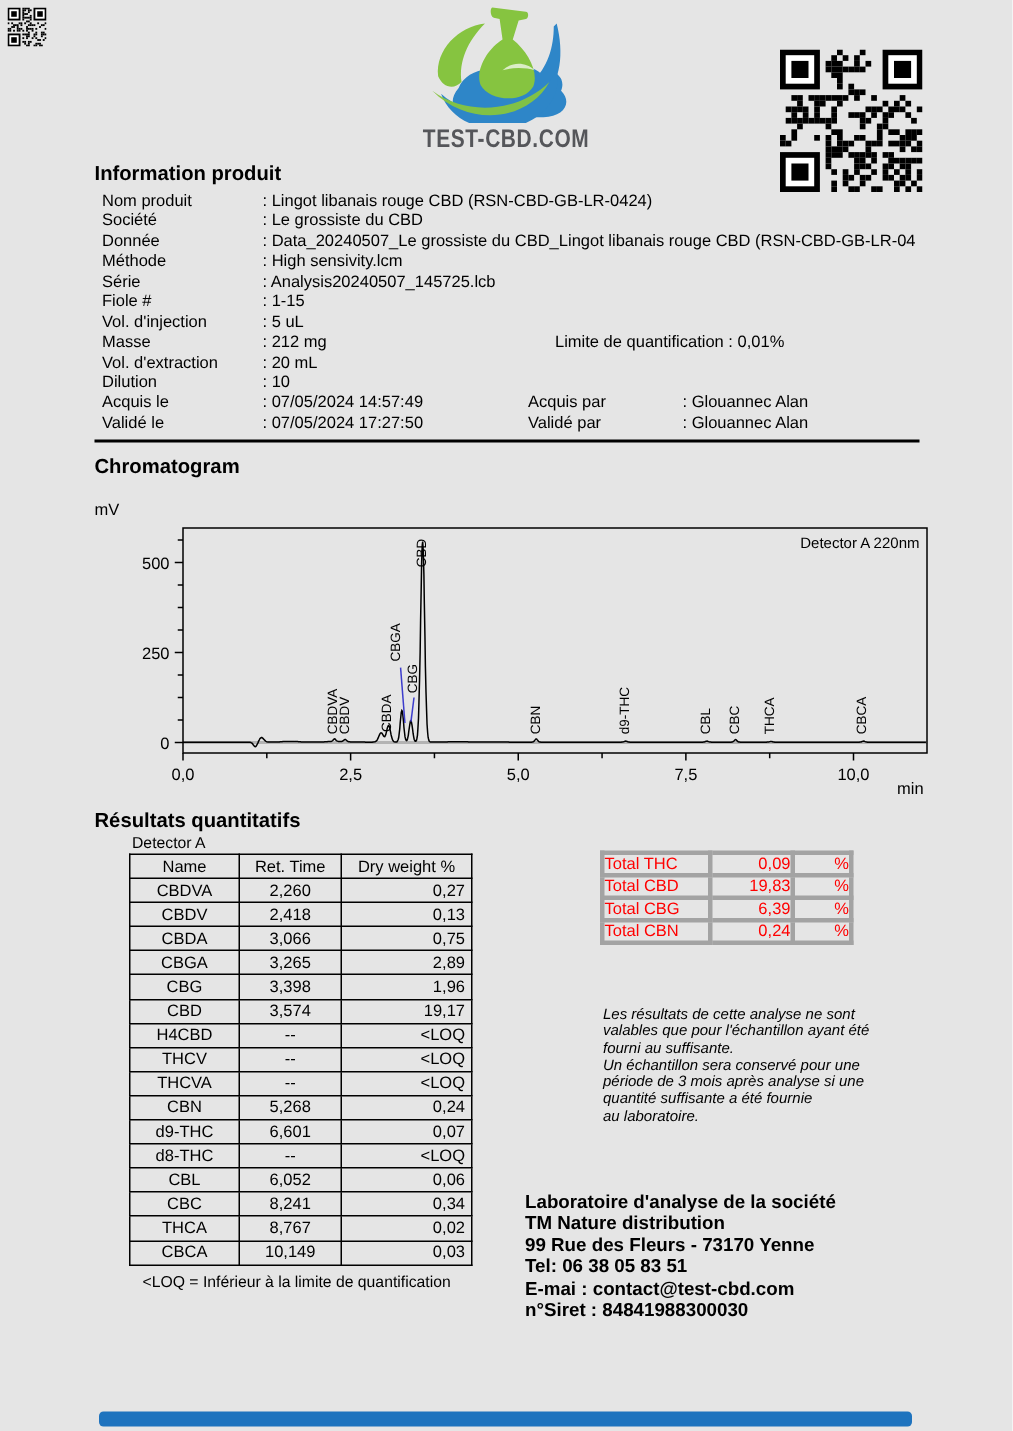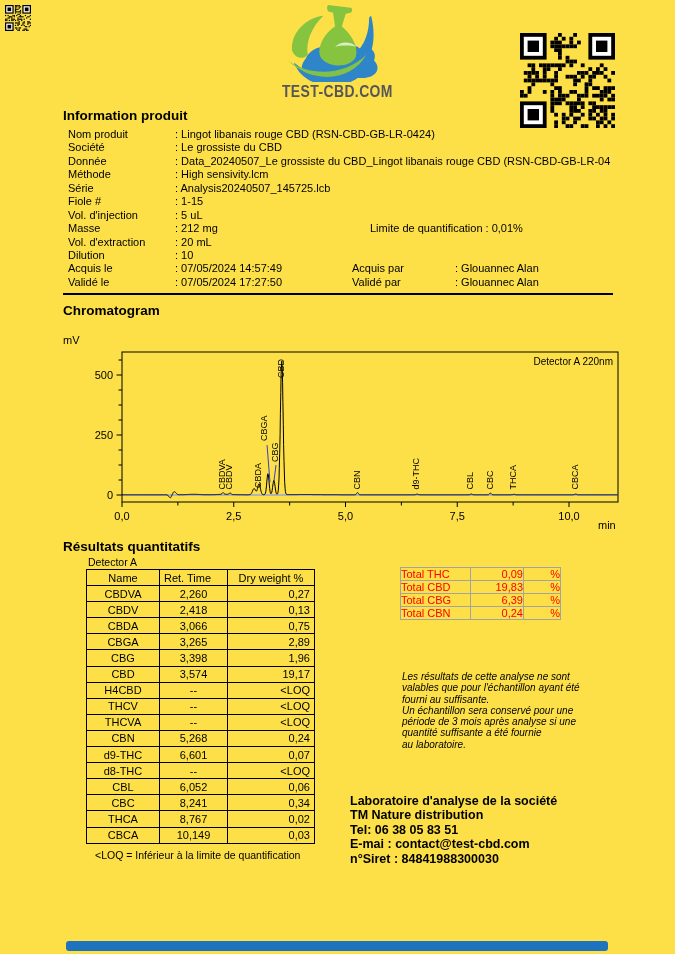--- a/index.html
+++ b/index.html
@@ -1,16 +1,16 @@
 <!DOCTYPE html>
 <html style="--green: #86c440; --blue: #2e86c8; --red: #ff0000; --footer_blue: #1e73be; --logo_text_gray: #55565a; --leader_blue: #3c3ccc;"><head>
 <meta charset="utf-8">
 <style>
   html,body{margin:0;padding:0;background:#fff;}
-  #page{position:relative;width:675px;height:954px;background:#fde047;overflow:hidden;
+  #page{position:relative;width:675px;height:954px;background:#e5e5e5;overflow:hidden;
         font-family:"Liberation Sans",sans-serif;color:#000;}
   .sec-title{position:absolute;font-size:13.5px;font-weight:bold;}
   
   #qr-small{position:absolute;left:5px;top:5px;}
   #qr-big{position:absolute;left:520px;top:33px;}
   #logo{position:absolute;left:270px;top:2px;width:132px;text-align:center;}
   #logo-text{font-size:17px;font-weight:bold;color:#55565a;transform:scaleX(.82);
              transform-origin:center;letter-spacing:.5px;margin-top:-4px;white-space:nowrap;}
   
   #info-title{left:63px;top:108px;}
@@ -29,21 +29,21 @@
   #results-title{left:63px;top:539px;}
   #detector-a{position:absolute;left:88px;top:556px;font-size:10.5px;}
   #results-table{position:absolute;left:86px;top:569px;border-collapse:collapse;font-size:11px;}
   #results-table th,#results-table td{border:1px solid #000;height:15.1px;padding:0 4px;font-weight:normal;}
   .c-name{width:64px;text-align:center;}
   .c-rt{width:59px;text-align:center;}
   .c-dw{width:78px;text-align:right;}
   #loq-note{position:absolute;left:95px;top:849px;font-size:10.5px;}
   
   #totals-table{position:absolute;left:400px;top:567px;border-collapse:collapse;font-size:11px;color:var(--red);}
-  #totals-table td{border:1px solid #a3a3a3;height:12.1px;padding:0;}
+  #totals-table td{border:3px solid #a3a3a3;height:12.1px;padding:0;}
   .t-lbl{width:69px;padding-left:3px;}
   .t-val{width:52px;text-align:right;padding-right:4px;}
   .t-pct{width:36px;text-align:right;padding-right:4px;}
   
   #disclaimer{position:absolute;left:402px;top:671px;font-size:10px;font-style:italic;line-height:11.3px;}
   #lab-info{position:absolute;left:350px;top:794px;width:322px;font-weight:bold;
             font-size:12.5px;line-height:14.4px;}
   #footer-bar{position:absolute;left:66px;top:941px;width:542px;height:10px;
               background:var(--footer_blue);border-radius:3px;}
 </style>
@@ -453,21 +453,21 @@
       <text transform="translate(515.8,159.5) rotate(-90)" font-size="9">THCA</text>
       <text transform="translate(577.5,159.5) rotate(-90)" font-size="9">CBCA</text>
     </svg>
 
   <div id="results-title" class="sec-title">Résultats quantitatifs</div>
   <div id="detector-a">Detector A</div>
   <table id="results-table">
     <thead>
         <tr>
           <th class="c-name" style="text-align: center;">Name</th>
-          <th class="c-rt" style="text-align: left;">Ret. Time</th>
+          <th class="c-rt" style="text-align: center;">Ret. Time</th>
           <th class="c-dw" style="text-align: center;">Dry weight %</th>
         </tr>
       </thead>
     <tbody id="results-tbody">
         <tr>
           <td class="c-name">CBDVA</td>
           <td class="c-rt">2,260</td>
           <td class="c-dw">0,27</td>
         </tr>
         <tr>
@@ -579,19 +579,20 @@
       <div>valables que pour l'échantillon ayant été</div>
       <div>fourni au suffisante.</div>
       <div>Un échantillon sera conservé pour une</div>
       <div>période de 3 mois après analyse si une</div>
       <div>quantité suffisante a été fournie</div>
       <div>au laboratoire.</div>
     </div>
   <div id="lab-info">
       <div>Laboratoire d'analyse de la société</div>
       <div>TM Nature distribution</div>
+      <div>99 Rue des Fleurs - 73170 Yenne</div>
       <div>Tel: 06 38 05 83 51</div>
       <div>E-mai : contact@test-cbd.com</div>
       <div>n°Siret : 84841988300030</div>
     </div>
 
   <div id="footer-bar"></div>
 </div>
 
 </body></html>

